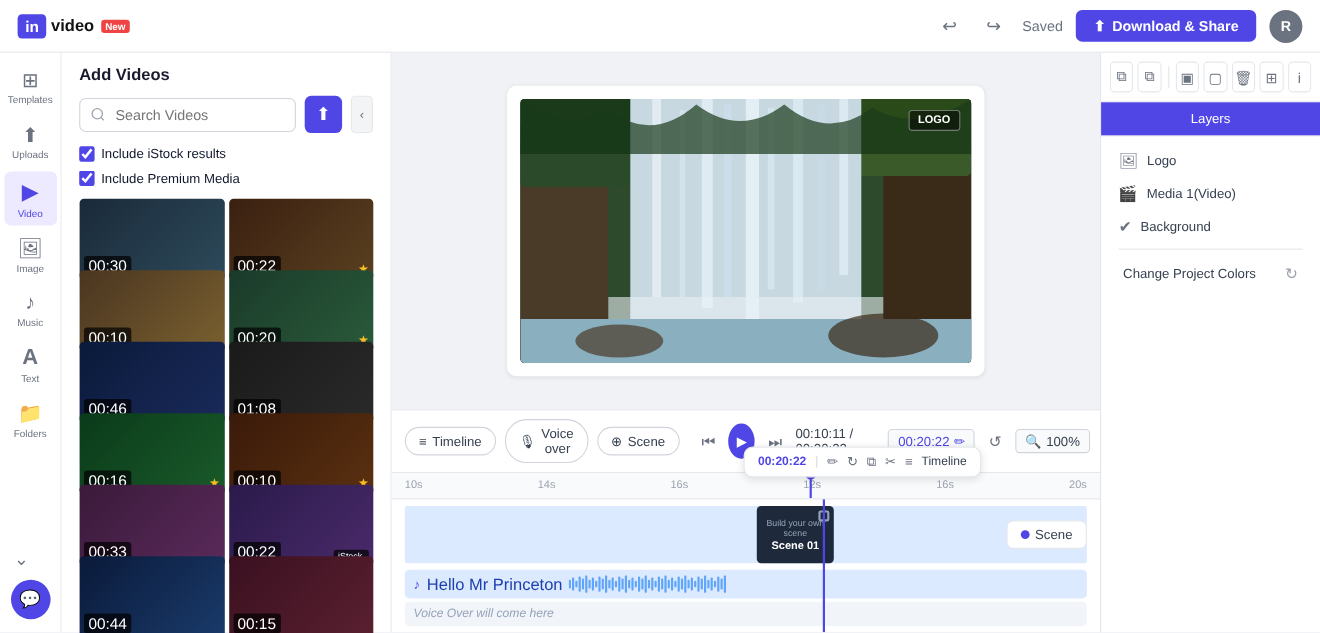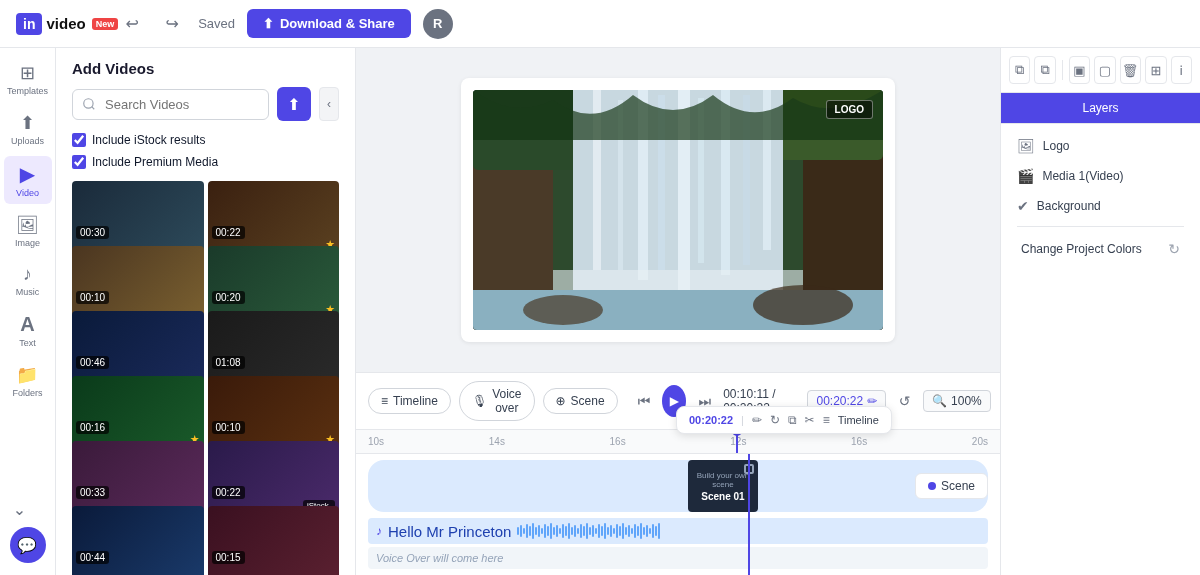--- a/index.html
+++ b/index.html
@@ -1,19 +1,19 @@
 <!DOCTYPE html>
 <html><head>
   <meta charset="utf-8">
   <style>
     * { box-sizing: border-box; margin: 0; padding: 0; }
     body { font-family: -apple-system, BlinkMacSystemFont, 'Segoe UI', sans-serif; background: #f0f2f5; width: 1200px; height: 575px; overflow: hidden; display: flex; flex-direction: column; }
 
     
-    .topbar { height: 48px; background: #fff; display: flex; align-items: center; justify-content: flex-start; padding: 0 16px; border-bottom: 1px solid #e5e7eb; flex-shrink: 0; }
+    .topbar { height: 48px; background: #fff; display: flex; align-items: center; justify-content: space-between; padding: 0 16px; border-bottom: 1px solid #e5e7eb; flex-shrink: 0; }
     .topbar-left { display: flex; align-items: center; gap: 8px; }
     .logo-area { display: flex; align-items: center; gap: 4px; }
     .new-badge { background: #ef4444; color: #fff; font-size: 9px; font-weight: 700; padding: 1px 4px; border-radius: 3px; margin-left: 2px; }
     .topbar-right { display: flex; align-items: center; gap: 12px; }
     .icon-btn { background: none; border: none; cursor: pointer; color: #6b7280; font-size: 16px; display: flex; align-items: center; justify-content: center; width: 28px; height: 28px; border-radius: 4px; }
     .saved-text { color: #6b7280; font-size: 13px; }
     .download-btn { background: #4f46e5; color: #fff; border: none; border-radius: 6px; padding: 7px 16px; font-size: 13px; font-weight: 600; cursor: pointer; display: flex; align-items: center; gap: 6px; }
     .avatar-btn { width: 30px; height: 30px; background: #6b7280; border-radius: 50%; display: flex; align-items: center; justify-content: center; color: #fff; font-size: 13px; font-weight: 700; border: none; cursor: pointer; }
 
     
@@ -39,21 +39,21 @@
     .search-input-wrap { flex: 1; position: relative; }
     .search-input-wrap svg { position: absolute; left: 10px; top: 50%; transform: translateY(-50%); color: #9ca3af; }
     .search-input { width: 100%; padding: 7px 10px 7px 32px; border: 1px solid #d1d5db; border-radius: 6px; font-size: 13px; color: #374151; outline: none; }
     .upload-btn { width: 34px; height: 34px; background: #4f46e5; border: none; border-radius: 6px; color: #fff; font-size: 16px; cursor: pointer; display: flex; align-items: center; justify-content: center; flex-shrink: 0; }
     .collapse-btn { width: 20px; height: 34px; background: #f3f4f6; border: 1px solid #e5e7eb; border-radius: 4px; cursor: pointer; display: flex; align-items: center; justify-content: center; color: #6b7280; font-size: 12px; flex-shrink: 0; }
     .checkbox-row { display: flex; align-items: center; gap: 6px; padding: 4px 16px; }
     .checkbox-row input[type="checkbox"] { accent-color: #4f46e5; width: 14px; height: 14px; }
     .checkbox-label { font-size: 12px; color: #0f172a; }
     .video-grid { display: grid; grid-template-columns: 1fr 1fr; gap: 4px; padding: 8px 16px; overflow-y: auto; flex: 1; }
     .video-thumb { position: relative; border-radius: 4px; overflow: hidden; cursor: pointer; aspect-ratio: 16/9; background: #1a1a2e; }
-    .thumb-duration { position: absolute; bottom: 16px; left: 4px; background: rgba(0,0,0,0.7); color: #fff; font-size: 10px; padding: 1px 4px; border-radius: 3px; }
+    .thumb-duration { position: absolute; bottom: 4px; left: 4px; background: rgba(0,0,0,0.7); color: #fff; font-size: 14px; padding: 1px 4px; border-radius: 3px; }
     .thumb-star { position: absolute; bottom: 4px; right: 4px; color: #fbbf24; font-size: 11px; }
     .istock-badge { position: absolute; bottom: 4px; right: 4px; background: rgba(0,0,0,0.7); color: #fff; font-size: 8px; padding: 1px 4px; border-radius: 3px; }
 
     
     .content { flex: 1; display: flex; flex-direction: column; overflow: hidden; background: #f0f2f5; }
     .preview-area { flex: 1; display: flex; align-items: center; justify-content: center; padding: 16px; min-height: 0; }
     .preview-card { background: #fff; border-radius: 8px; padding: 12px; box-shadow: 0 1px 4px rgba(0,0,0,0.08); display: flex; align-items: center; justify-content: center; position: relative; }
     .preview-video { width: 410px; height: 240px; background: #2d3748; border-radius: 4px; object-fit: cover; position: relative; overflow: hidden; }
     .logo-watermark { position: absolute; top: 10px; right: 10px; background: rgba(0,0,0,0.5); color: #fff; font-size: 10px; font-weight: 700; padding: 3px 8px; border-radius: 3px; border: 1px solid rgba(255,255,255,0.4); }
 
@@ -71,21 +71,21 @@
     .tl-zoom { display: flex; align-items: center; gap: 4px; font-size: 12px; color: #374151; background: #f9fafb; border: 1px solid #d1d5db; border-radius: 4px; padding: 3px 8px; }
 
     .timeline-ruler { height: 24px; background: #f9fafb; border-bottom: 1px solid #e5e7eb; position: relative; overflow: hidden; display: flex; align-items: center; padding: 0 12px; }
     .ruler-marks { display: flex; width: 100%; justify-content: space-between; }
     .ruler-mark { font-size: 10px; color: #9ca3af; }
     .timeline-playhead { position: absolute; left: 380px; top: 0; bottom: 0; width: 2px; background: #4f46e5; }
     .playhead-dot { width: 10px; height: 10px; background: #4f46e5; border-radius: 50%; position: absolute; top: -4px; left: -4px; }
 
     .timeline-tracks { position: relative; padding: 6px 12px; }
     .track-row { margin-bottom: 4px; position: relative; }
-    .track-main { height: 52px; background: #dbeafe; border-radius: 16px; position: relative; overflow: visible; cursor: pointer; }
+    .track-main { height: 52px; background: #dbeafe; border-radius: 2px; position: relative; overflow: visible; cursor: pointer; }
     .track-scene-popup { position: absolute; top: -48px; left: 320px; background: #fff; border: 1px solid #e5e7eb; border-radius: 8px; padding: 6px 12px; display: flex; align-items: center; gap: 8px; box-shadow: 0 2px 8px rgba(0,0,0,0.12); z-index: 10; font-size: 11px; white-space: nowrap; }
     .popup-time { color: #4f46e5; font-weight: 600; }
     .popup-divider { color: #d1d5db; }
     .popup-icon { color: #6b7280; font-size: 12px; cursor: pointer; }
     .popup-label { color: #374151; font-weight: 500; }
     .scene-block { position: absolute; left: 320px; top: 0; width: 70px; height: 100%; background: #1e293b; border-radius: 4px; display: flex; flex-direction: column; align-items: center; justify-content: center; color: #fff; font-size: 9px; text-align: center; z-index: 5; }
     .scene-block-label { font-size: 8px; color: #94a3b8; margin-bottom: 2px; }
     .scene-block-name { font-size: 10px; font-weight: 600; }
     .scene-corner { position: absolute; top: 4px; right: 4px; width: 10px; height: 10px; border: 2px solid #94a3b8; border-radius: 2px; }
     .track-audio { height: 26px; background: #dbeafe; border-radius: 4px; display: flex; align-items: center; padding: 0 8px; margin-bottom: 3px; }

